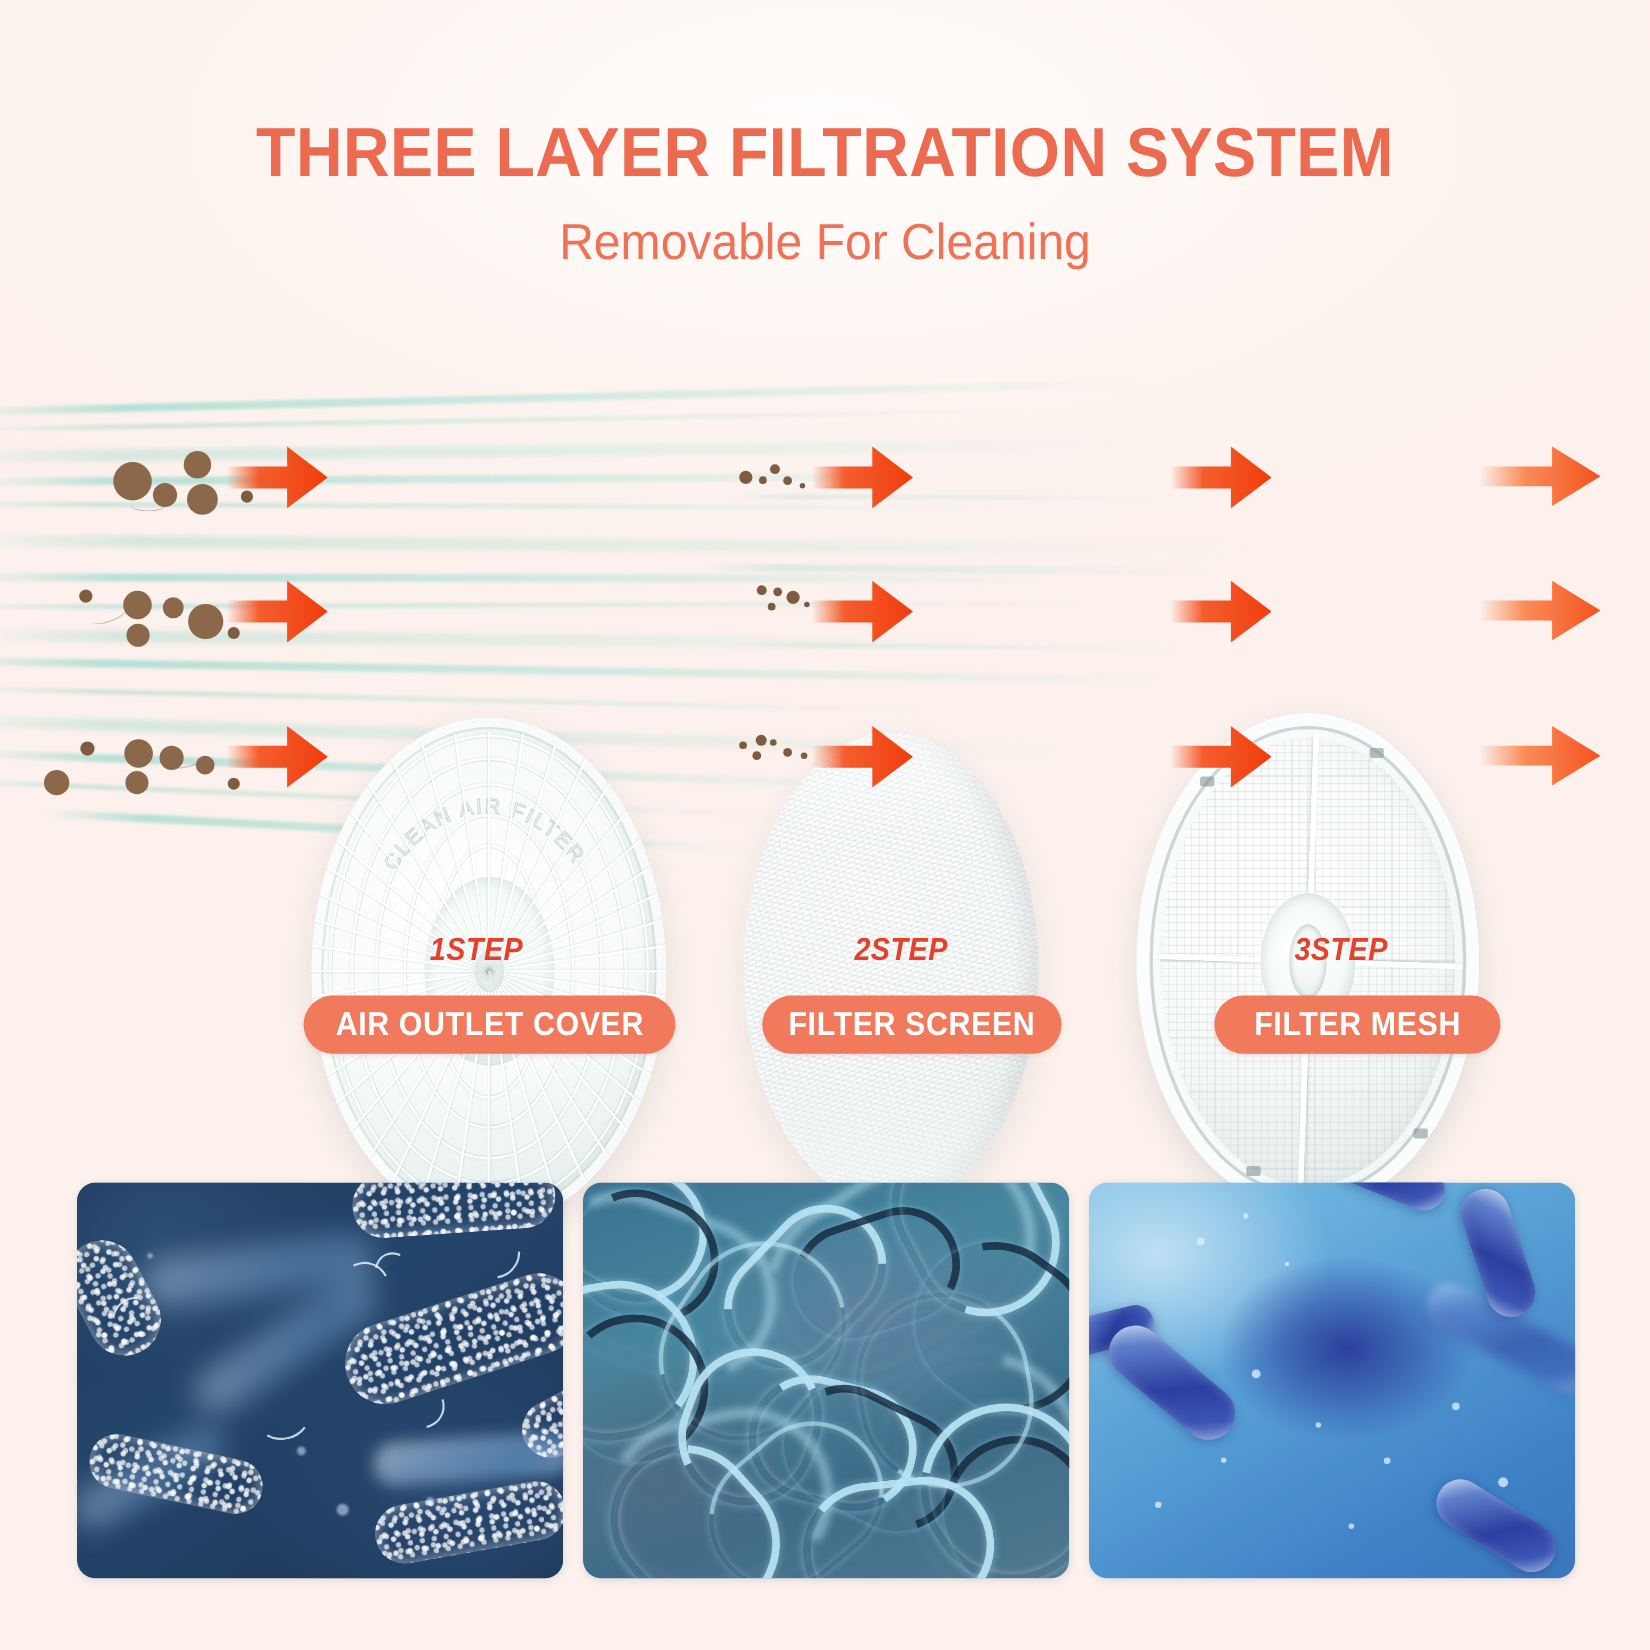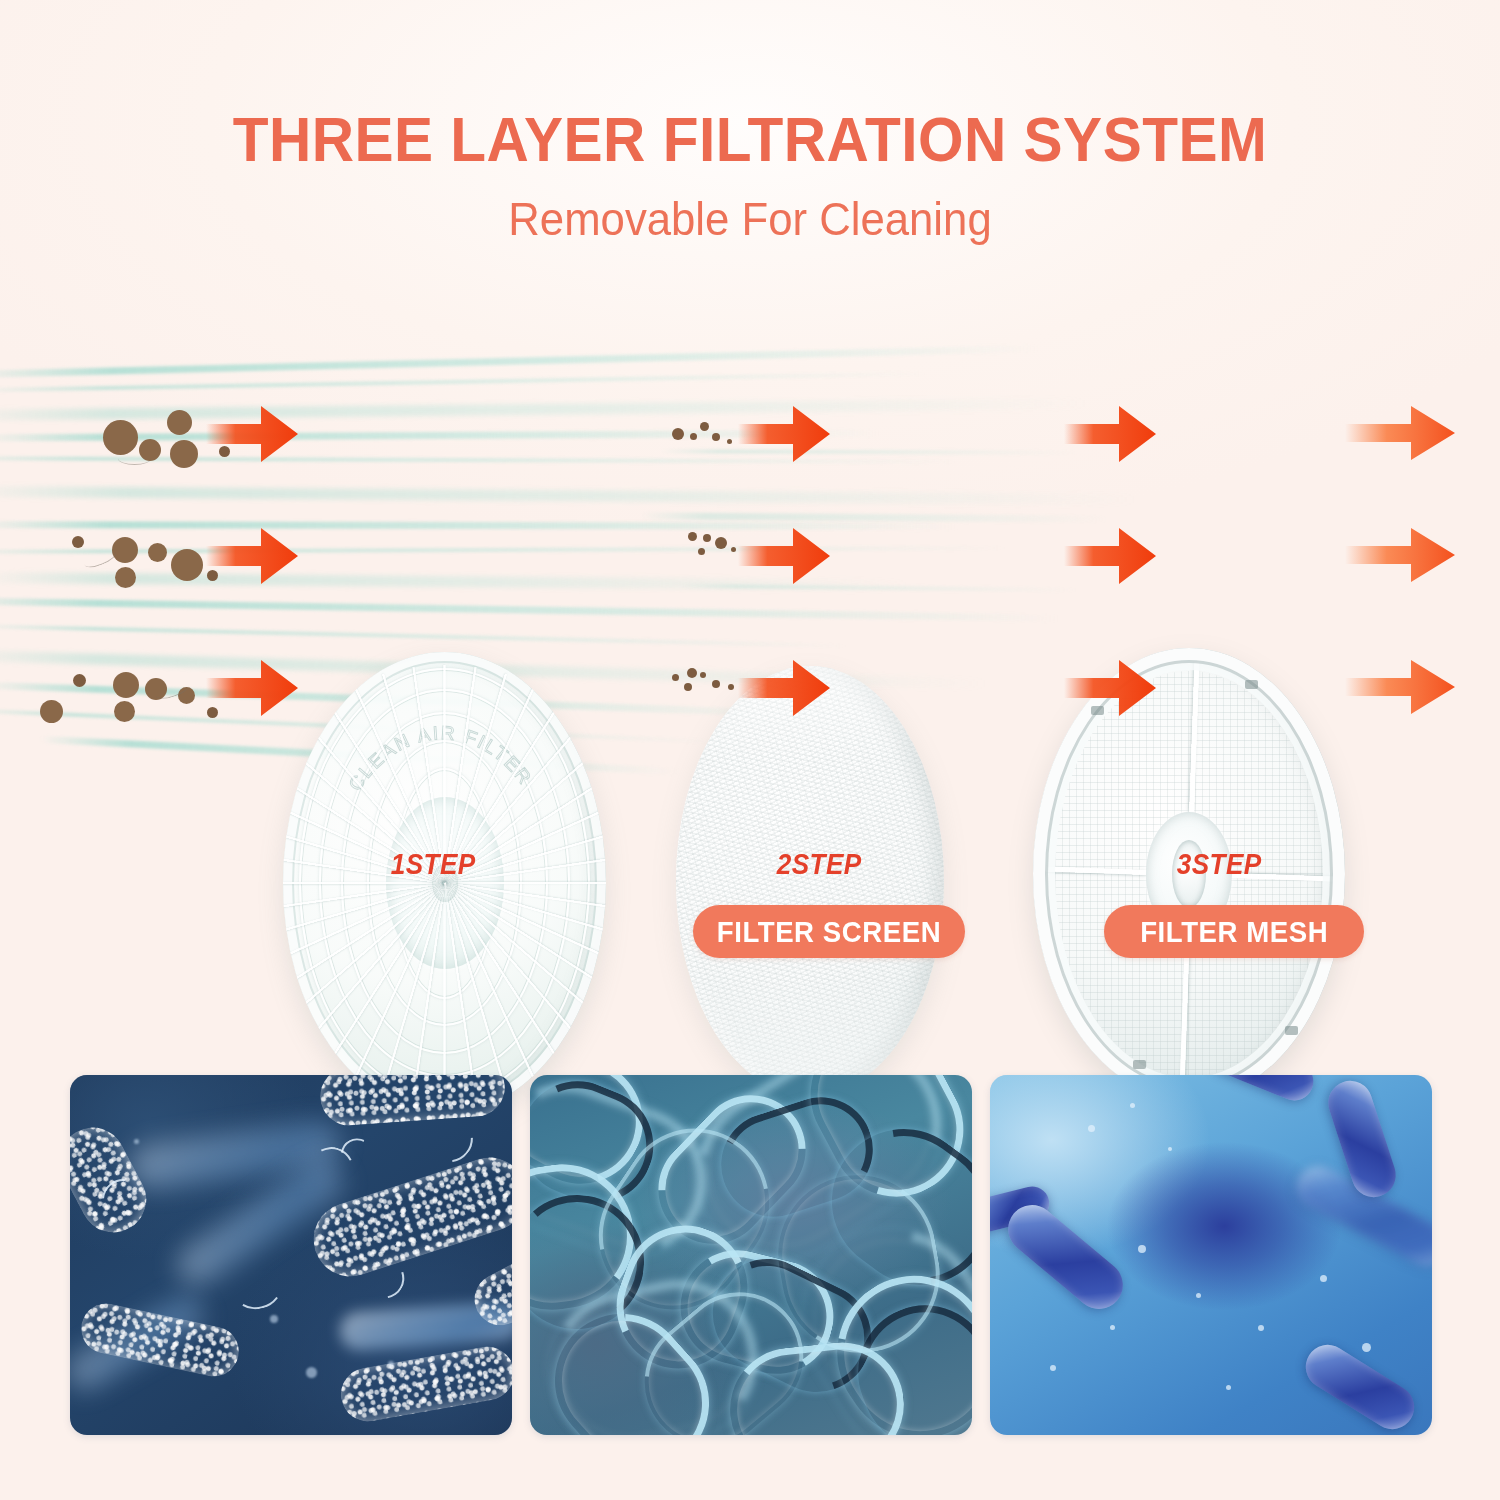--- a/index.html
+++ b/index.html
@@ -576,20 +576,23 @@
       <svg width="110" height="58" viewBox="0 0 110 58">
           <path d="M0 20 H66 V2 L110 29 L66 56 V38 H0 Z" fill="url(#ag2)"></path>
         </svg>
     </div>
   </div>
 
   <div class="steplab" style="left:386px; top:848px;">1STEP</div>
   <div class="steplab" style="left:772px; top:848px;">2STEP</div>
   <div class="steplab" style="left:1172px; top:848px;">3STEP</div>
 
+  <div class="pill" style="left:276px;  top:905px; width:338px;">
+    <span>AIR OUTLET COVER</span>
+  </div>
   <div class="pill" style="left:1104px; top:905px; width:260px;">
     <span>FILTER MESH</span>
   </div>
   <div class="pill" style="left:693px;  top:905px; width:272px;">
     <span>FILTER SCREEN</span>
   </div>
 
   <div class="cards">
 
     <div class="card" id="card1">

